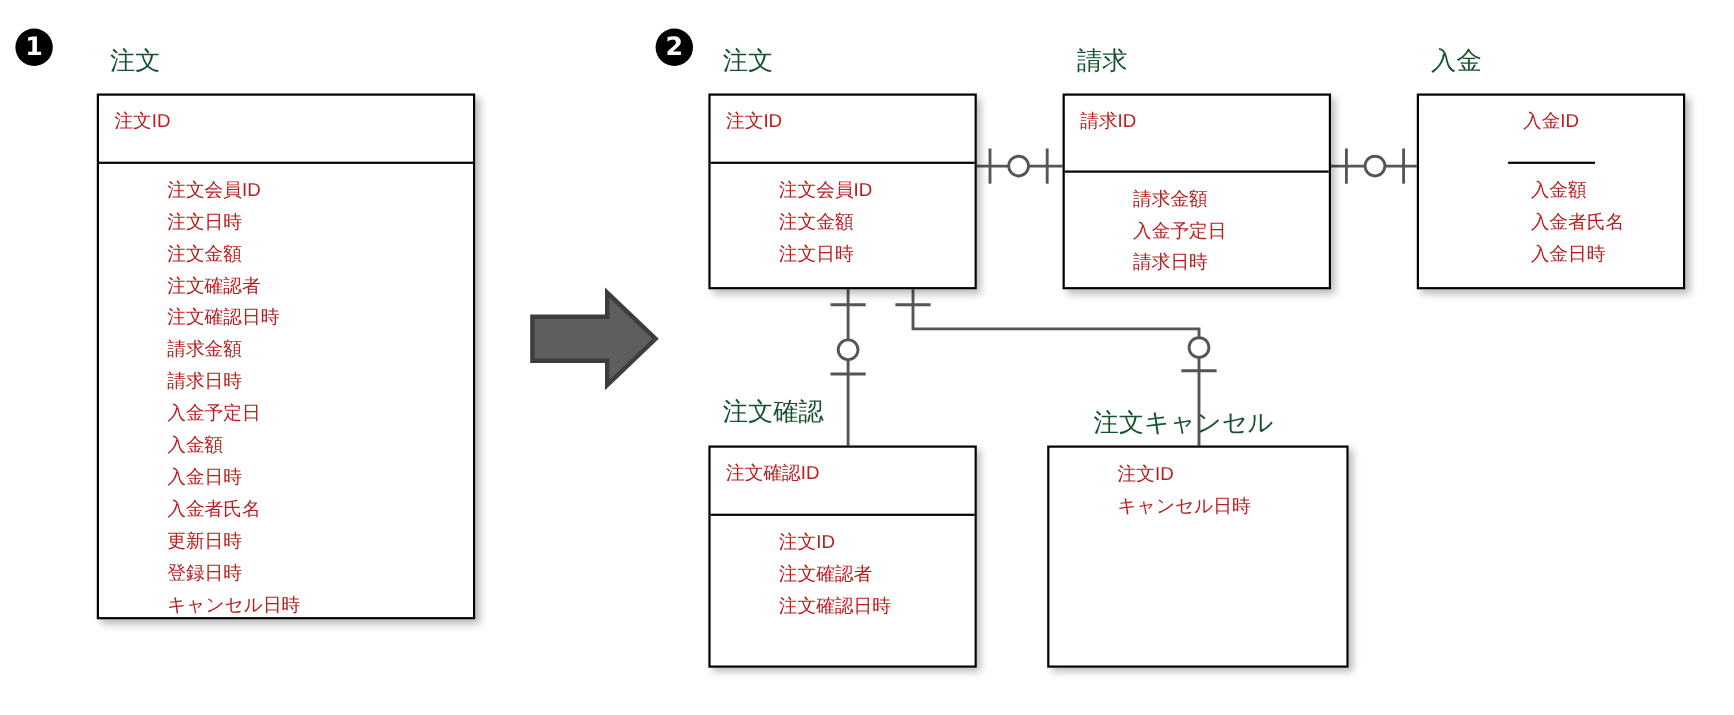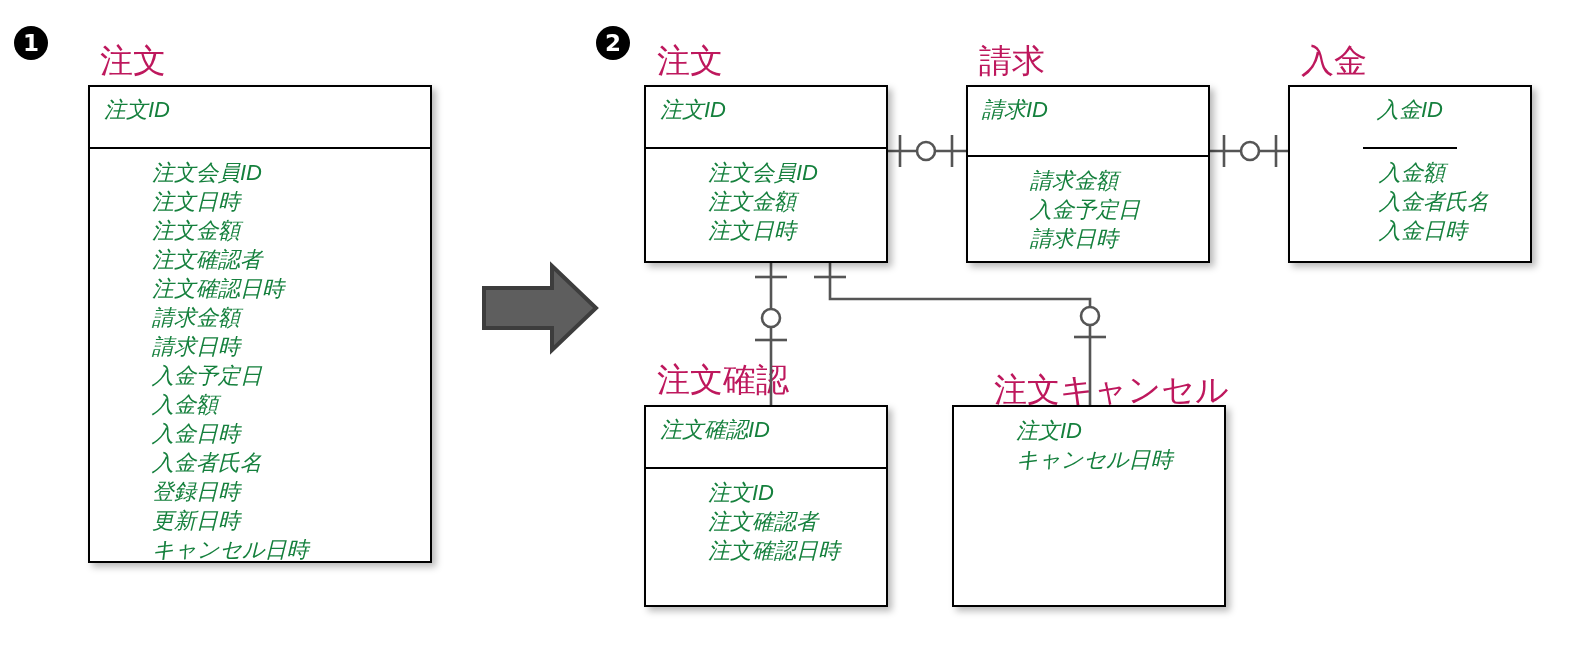--- a/index.html
+++ b/index.html
@@ -41,45 +41,44 @@
     box-sizing: border-box;
     background: #ffffff;
     border: 2.5px solid #000000;
     box-shadow: 4px 4px 7px rgba(0,0,0,0.28);
     display: flex;
     flex-direction: column;
     z-index: 5;
   }
   .entity-caption {
     position: absolute;
-    font-size: 33px;
-    color: #be185d;
+    font-size: 23px;
+    color: #14532d;
     white-space: nowrap;
     line-height: 1;
     user-select: none;
   }
   .entity-key {
     box-sizing: border-box;
     border-bottom: 2.5px solid #000000;
     padding: 8px 14px 0 14px;
     flex: none;
   }
   .entity-attrs {
     box-sizing: border-box;
     padding: 9px 14px 0 14px;
     flex: 1 1 auto;
     margin-left: 48px;
   }
   .field {
-    font-size: 22px;
+    font-size: 17px;
     line-height: 29px;
-    color: #15803d;
+    color: #b91c1c;
     white-space: nowrap;
     letter-spacing: 0px;
-    font-style: italic;
   }
   .entity-key .field { line-height: 30px; }
 
   
   .conn-svg {
     position: absolute;
     left: 0;
     top: 0;
     width: 1576px;
     height: 650px;
@@ -156,22 +155,22 @@
       <div class="field">注文日時</div>
       <div class="field">注文金額</div>
       <div class="field">注文確認者</div>
       <div class="field">注文確認日時</div>
       <div class="field">請求金額</div>
       <div class="field">請求日時</div>
       <div class="field">入金予定日</div>
       <div class="field">入金額</div>
       <div class="field">入金日時</div>
       <div class="field">入金者氏名</div>
+      <div class="field">更新日時</div>
       <div class="field">登録日時</div>
-      <div class="field">更新日時</div>
       <div class="field">キャンセル日時</div>
     </div>
   </div>
 
   <div class="step-badge" style="left:596px; top:26px;">2</div>
 
   <div class="entity-caption" style="left:657px; top:44px;">注文</div>
 
   <div class="entity" style="left:644px; top:85px; width:244px; height:178px;">
     <div class="entity-key" style="height:62px;">

